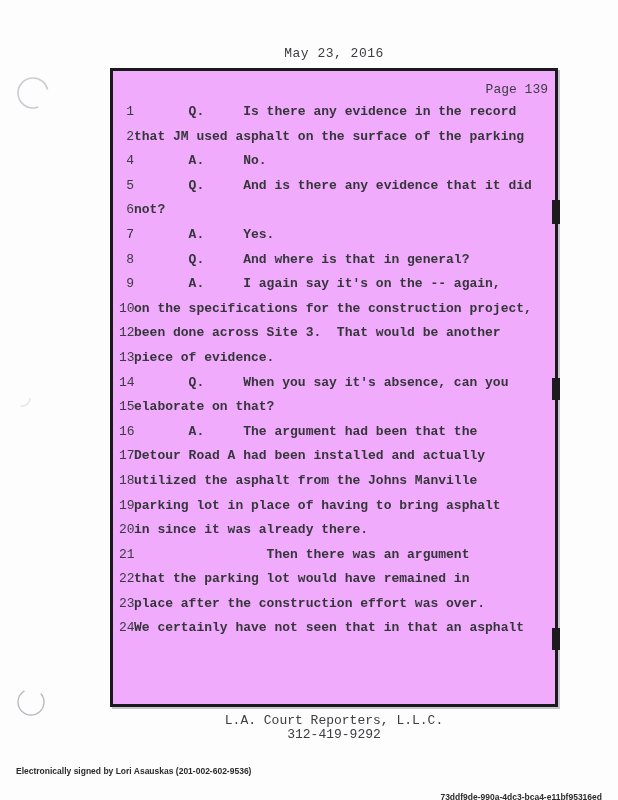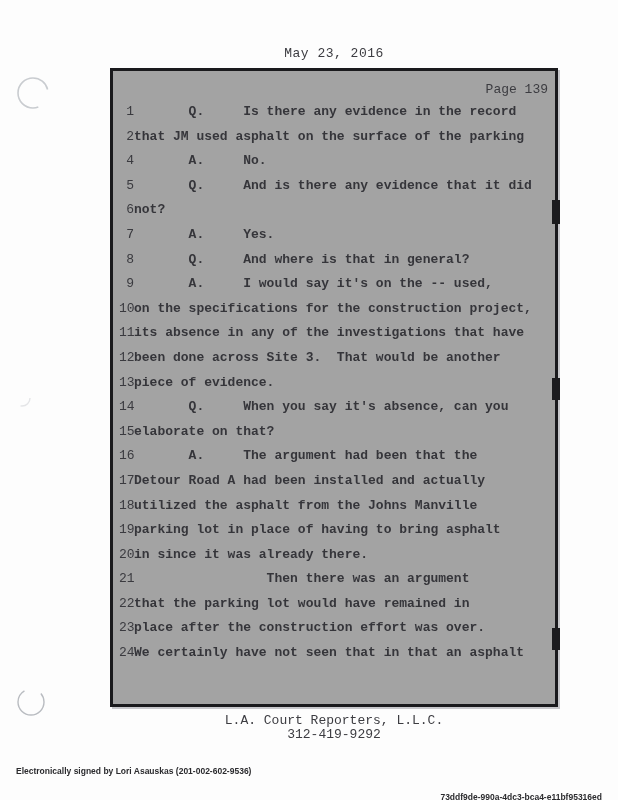--- a/index.html
+++ b/index.html
@@ -23,21 +23,21 @@
     font-size: 13px;
     letter-spacing: 0.5px;
     color: #3c3c41;
   }
   
   .transcript-box {
     position: absolute;
     left: 110px; top: 68px;
     width: 448px; height: 639px;
     border: 3px solid #1a1a1d;
-    background: #a3a3a3;
+    background: #f0abfc;
     box-sizing: border-box;
     box-shadow: 2px 2px 0 #c7c7cb;
   }
   .page-label {
     position: absolute;
     top: 11px; right: 7px;
     font-size: 13px;
     color: #3c3c41;
   }
   .lines {
@@ -118,23 +118,22 @@
   <div class="transcript-box">
     <div class="page-label">Page 139</div>
     <div class="lines">
         <div class="line"><span class="num">1</span><span class="txt">       Q.     Is there any evidence in the record</span></div>
         <div class="line"><span class="num">2</span><span class="txt">that JM used asphalt on the surface of the parking</span></div>
         <div class="line"><span class="num">4</span><span class="txt">       A.     No.</span></div>
         <div class="line"><span class="num">5</span><span class="txt">       Q.     And is there any evidence that it did</span></div>
         <div class="line"><span class="num">6</span><span class="txt">not?</span></div>
         <div class="line"><span class="num">7</span><span class="txt">       A.     Yes.</span></div>
         <div class="line"><span class="num">8</span><span class="txt">       Q.     And where is that in general?</span></div>
-        <div class="line"><span class="num">9</span><span class="txt">       A.     I would say it's on the -- used,</span></div>
+        <div class="line"><span class="num">9</span><span class="txt">       A.     I again say it's on the -- again,</span></div>
         <div class="line"><span class="num">10</span><span class="txt">on the specifications for the construction project,</span></div>
-        <div class="line"><span class="num">11</span><span class="txt">its absence in any of the investigations that have</span></div>
         <div class="line"><span class="num">12</span><span class="txt">been done across Site 3.  That would be another</span></div>
         <div class="line"><span class="num">13</span><span class="txt">piece of evidence.</span></div>
         <div class="line"><span class="num">14</span><span class="txt">       Q.     When you say it's absence, can you</span></div>
         <div class="line"><span class="num">15</span><span class="txt">elaborate on that?</span></div>
         <div class="line"><span class="num">16</span><span class="txt">       A.     The argument had been that the</span></div>
         <div class="line"><span class="num">17</span><span class="txt">Detour Road A had been installed and actually</span></div>
         <div class="line"><span class="num">18</span><span class="txt">utilized the asphalt from the Johns Manville</span></div>
         <div class="line"><span class="num">19</span><span class="txt">parking lot in place of having to bring asphalt</span></div>
         <div class="line"><span class="num">20</span><span class="txt">in since it was already there.</span></div>
         <div class="line"><span class="num">21</span><span class="txt">                 Then there was an argument</span></div>

